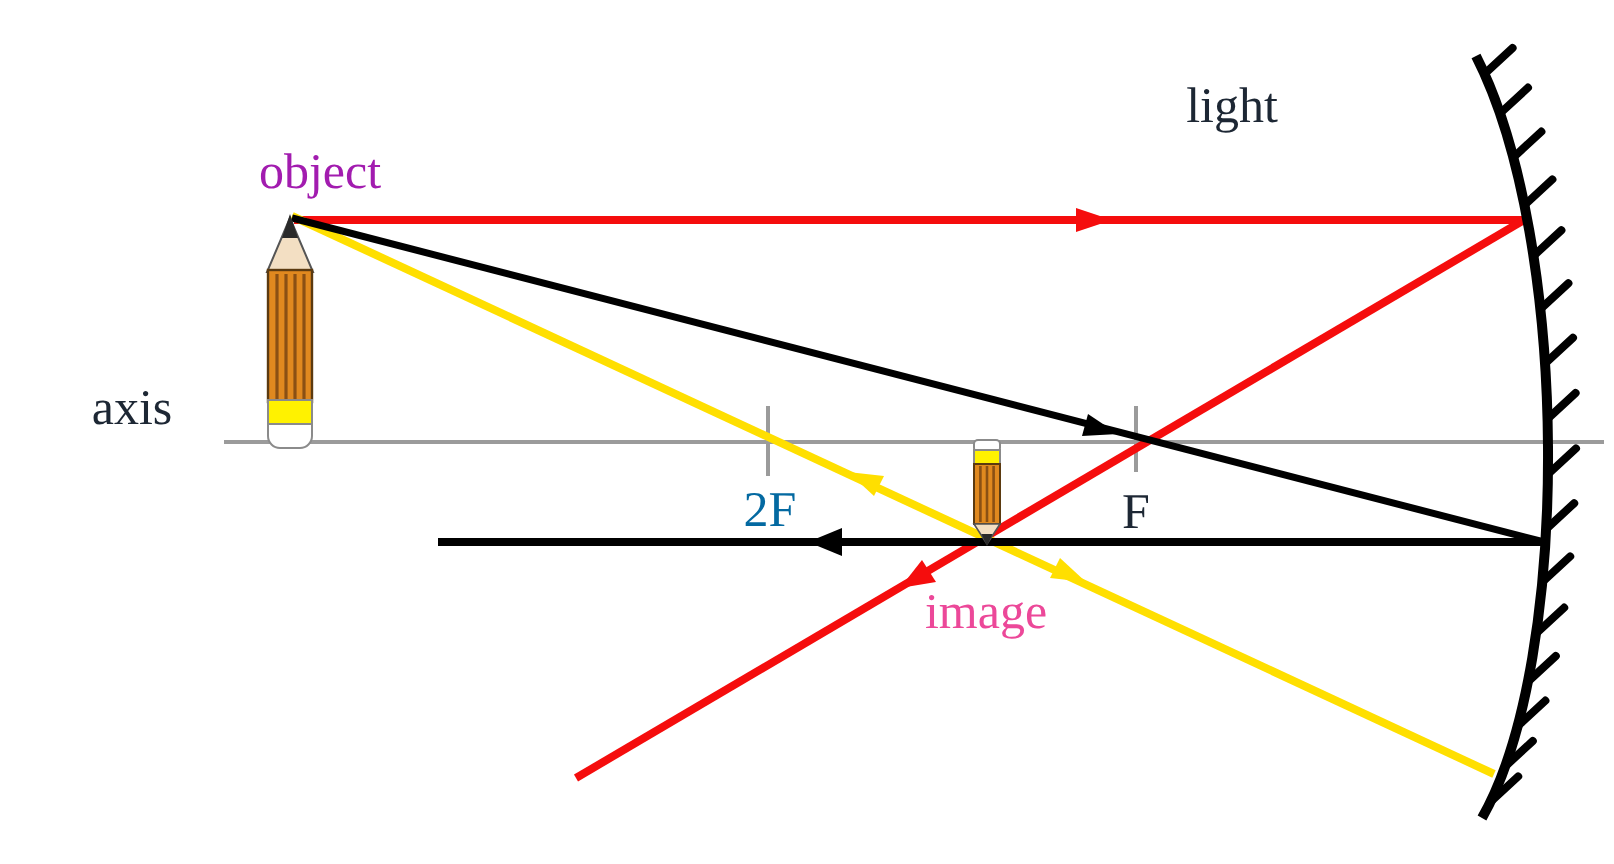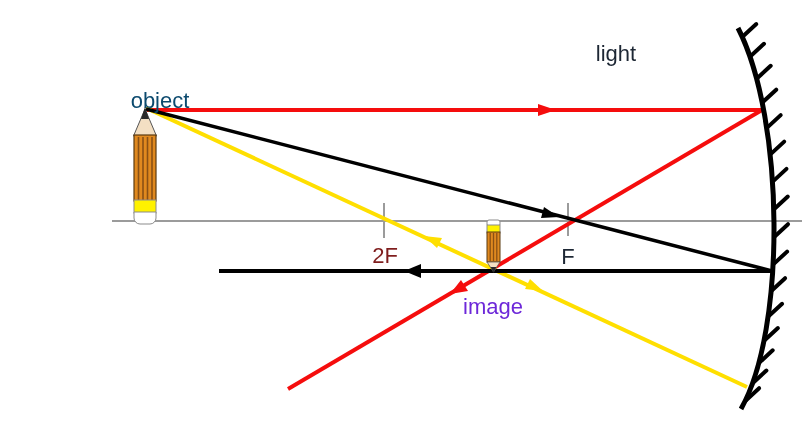--- a/index.html
+++ b/index.html
@@ -7,26 +7,27 @@
     width: 807px; height: 432px;
     background: #ffffff;
     font-family: "Liberation Sans", sans-serif;
     position: relative;
     overflow: hidden;
   }
   .canvas { position: absolute; left: 0; top: 0; width: 807px; height: 432px; }
   svg.scene { position: absolute; left: 0; top: 0; }
   .lbl {
     position: absolute;
-    font-size: 22px;
+    font-size: 25px;
     color: #1d2734;
     transform: translateX(-50%);
     text-align: left;
     white-space: nowrap;
     line-height: 29px;
+    font-family: Liberation Serif, serif;
   }
   .lbl-object        { left: 160px; top: 72px; }
   .lbl-light-rays    { left: 616px; top: 39px; line-height: 30px; }
   .lbl-principle-axis{ left: 66px;  top: 191px; line-height: 27px; }
   .lbl-2f            { left: 385px; top: 241px; }
   .lbl-f             { left: 568px; top: 242px; }
   .lbl-image         { left: 493px; top: 292px; }
 </style>
 </head>
 <body>
@@ -95,27 +96,28 @@
       <g stroke-width="1.3" stroke="#8a5014">
         <line x1="490.2" y1="233" x2="490.2" y2="261"></line>
         <line x1="493.5" y1="233" x2="493.5" y2="261"></line>
         <line x1="496.8" y1="233" x2="496.8" y2="261"></line>
       </g>
       <polygon points="487,262 500,262 493.5,272" stroke="#555555" stroke-width="0.8" fill="#f3dfc3"></polygon>
       <polygon points="490.7,267 496.3,267 493.5,273" fill="#2a2a2a"></polygon>
     </g>
   </svg>
 
-  <div class="lbl lbl-object" style="color: #0c4a6e; margin-top: 14px;">object</div>
+  <div class="lbl lbl-object" style="color: #a21caf;">object</div>
 
   <div class="lbl lbl-light-rays" style="color: rgb(29, 39, 52);">
     <div>light</div>
   </div>
 
   <div class="lbl lbl-principle-axis" style="color: rgb(29, 39, 52);">
+    <div>axis</div>
   </div>
 
-  <div class="lbl lbl-2f" style="color: #7f1d1d;">2F</div>
+  <div class="lbl lbl-2f" style="color: #0369a1;">2F</div>
 
   <div class="lbl lbl-f" style="color: rgb(29, 39, 52);">F</div>
 
-  <div class="lbl lbl-image" style="color: #6d28d9;">image</div>
+  <div class="lbl lbl-image" style="color: #ec4899;">image</div>
 </div>
 
 </body></html>

